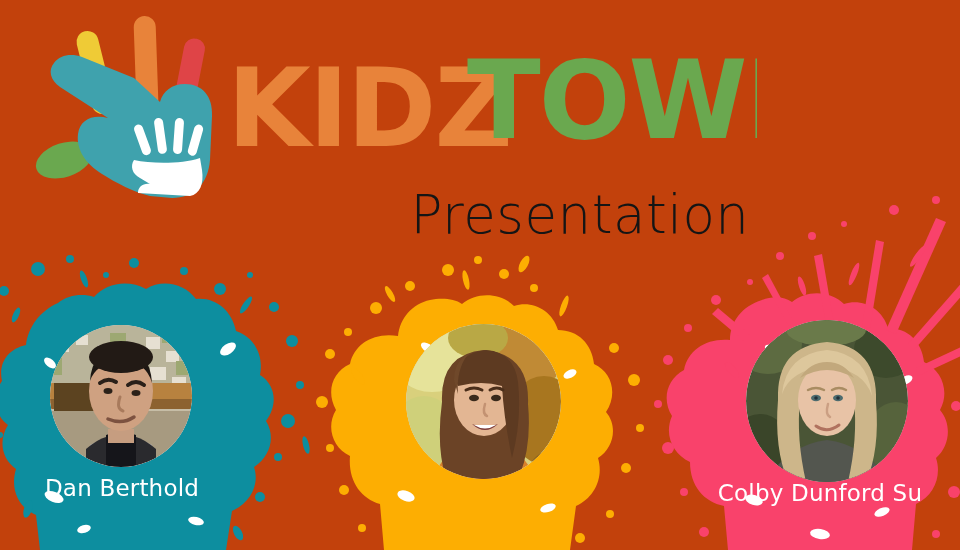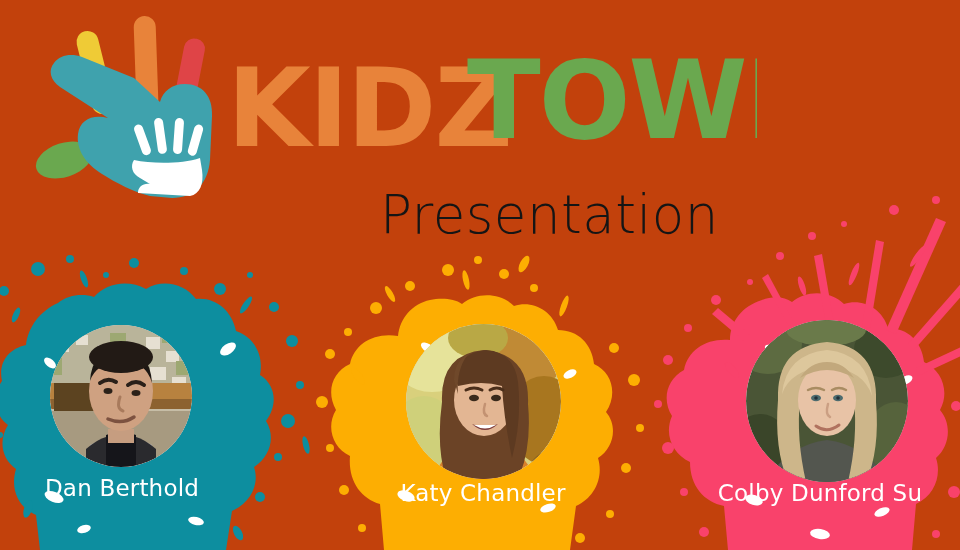--- a/index.html
+++ b/index.html
@@ -51,21 +51,21 @@
   }
   #word-kidz { fill: #E8833A; }
   #word-town { fill: #6AA84F; }
 
   
   #subtitle {
     position: absolute;
     left: 380px;
     top: 185px;
     width: 400px;
-    text-align: left;
+    text-align: center;
     font-family: "DejaVu Sans", sans-serif;
     font-weight: 300;
     font-size: 53px;
     letter-spacing: 0.5px;
     color: #151515;
     line-height: 60px;
   }
 
   
   .person {
@@ -335,21 +335,20 @@
           <ellipse cx="68" cy="74" rx="5" ry="3.2" fill="#3a2a1c"></ellipse>
           <ellipse cx="90" cy="74" rx="5" ry="3.2" fill="#3a2a1c"></ellipse>
 
           <path d="M79,80 Q76,90 81,92" stroke="#c39272" stroke-width="2.5" fill="none" stroke-linecap="round"></path>
 
           <path d="M66,100 Q79,112 92,100 Q79,106 66,100 Z" fill="#7d3d3c"></path>
           <path d="M68,101 Q79,108 90,101 Z" fill="#ffffff"></path>
         </g>
       </svg>
     </div>
-    <div class="person-name">Katy Chandler</div>
   </div>
 
   <div id="person-3" class="person">
     <svg class="splat-svg" viewBox="0 0 330 368" width="330" height="368">
       <g fill="#F9426B">
         <path d="M112,118 C92,124 80,140 80,158 C56,156 38,168 34,188
                  C16,198 12,218 22,234 C14,252 22,272 40,280
                  C40,304 54,320 74,324 L78,368 L262,368 L266,322
                  C284,314 292,294 286,276 C300,264 302,242 290,228
                  C300,210 292,188 274,180 C272,160 258,146 238,146

